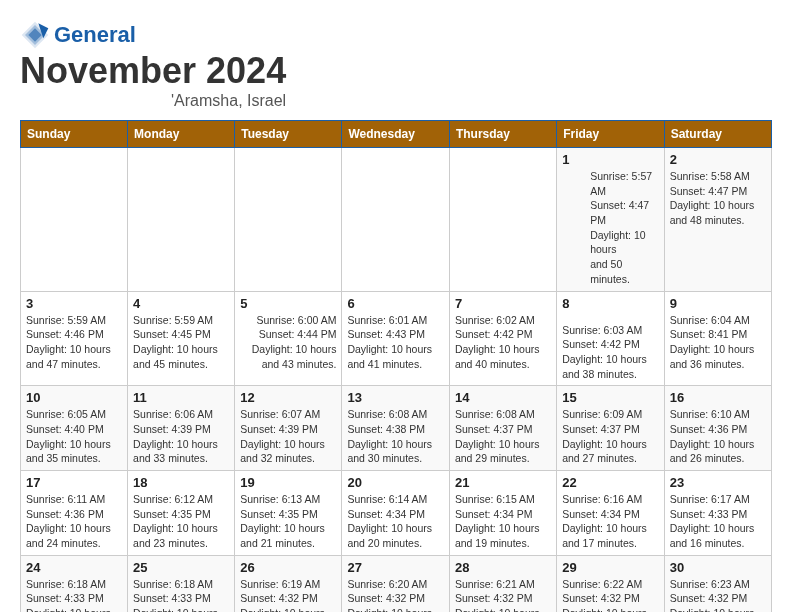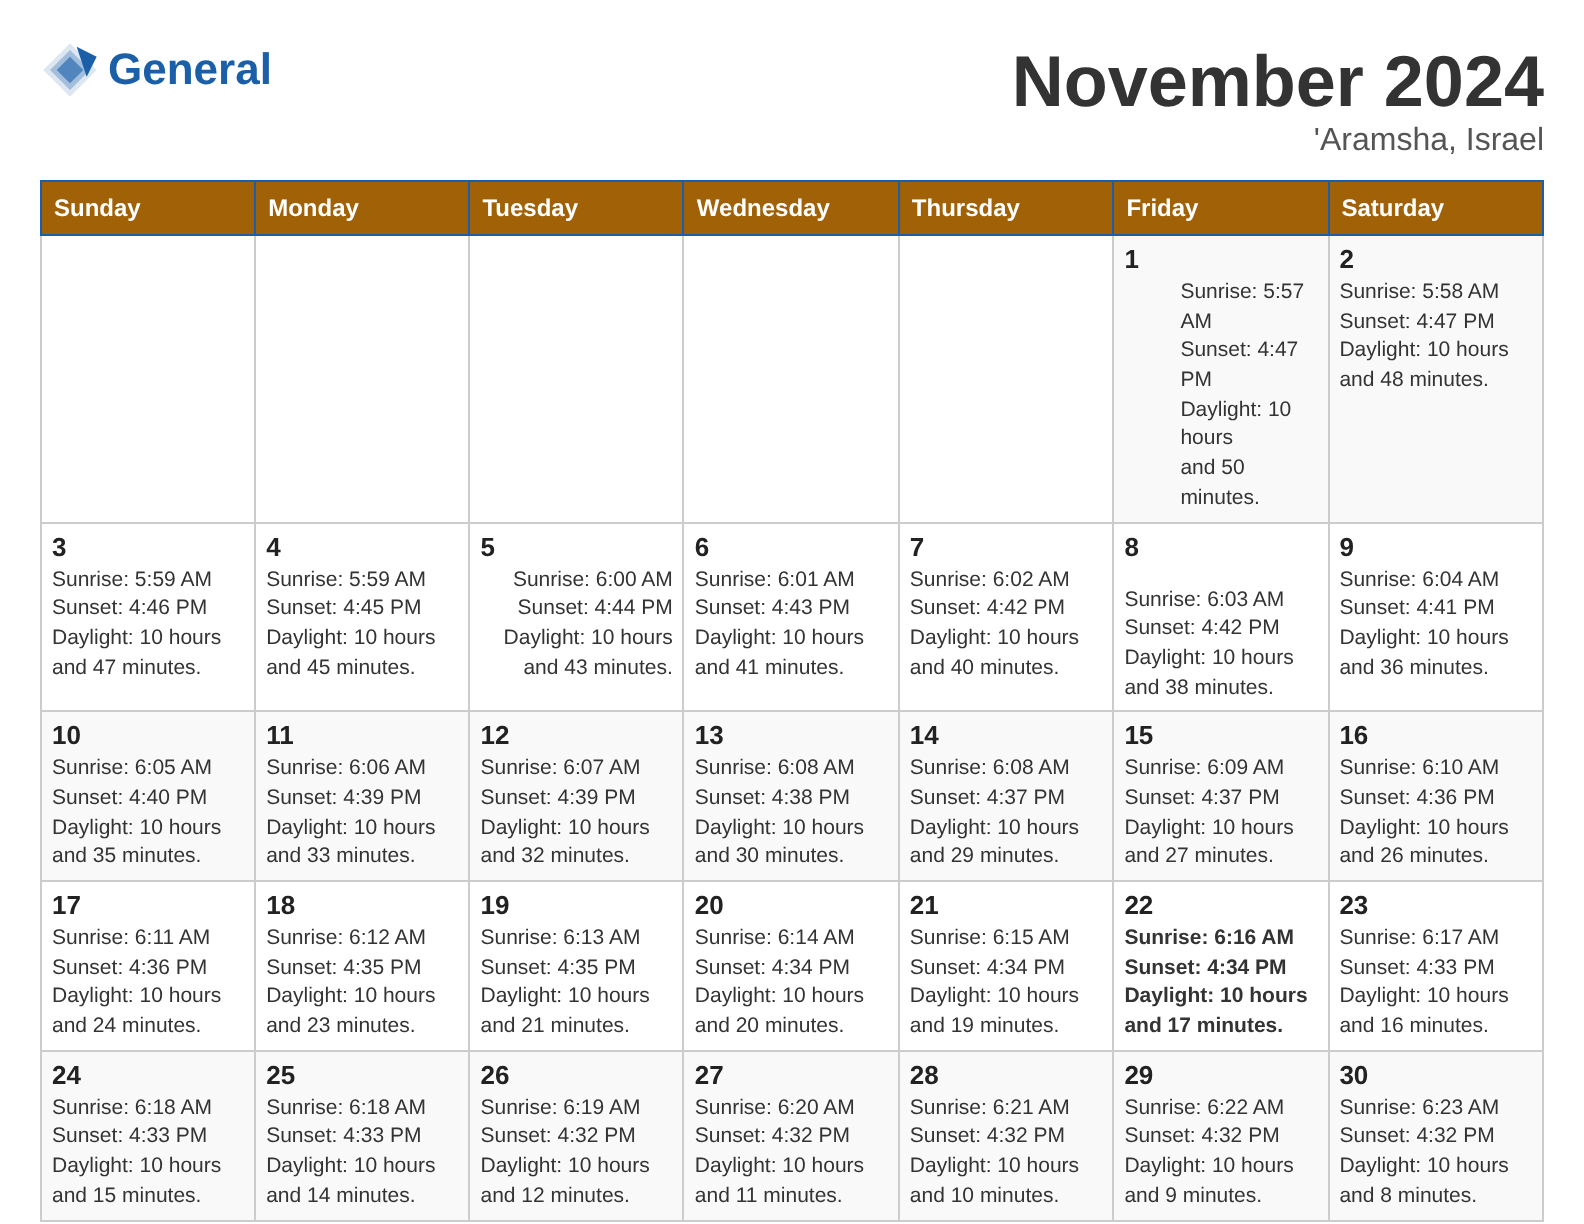--- a/index.html
+++ b/index.html
@@ -8,20 +8,21 @@
       background: #fff;
       width: 792px;
       min-height: 612px;
       padding: 20px;
     }
     .header {
       display: flex;
       justify-content: space-between;
       align-items: flex-start;
       margin-bottom: 10px;
+      flex-direction: column;
     }
     .logo {
       display: flex;
       align-items: center;
     }
     .logo-text {
       font-size: 22px;
       font-weight: bold;
       color: #1a5fa8;
       line-height: 1.1;
@@ -188,21 +189,21 @@
         <td>
           <span class="day-num">8</span>
           <div class="day-info" style="white-space: pre-line; margin-top: 12px;">Sunrise: 6:03 AM
 Sunset: 4:42 PM
 Daylight: 10 hours
 and 38 minutes.</div>
         </td>
         <td>
           <span class="day-num">9</span>
           <div class="day-info" style="white-space: pre-line;">Sunrise: 6:04 AM
-Sunset: 4:41 PM
+Sunset: 8:41 PM
 Daylight: 10 hours
 and 36 minutes.</div>
         </td>
       </tr>
       <tr>
         <td>
           <span class="day-num">10</span>
           <div class="day-info" style="white-space: pre-line;">Sunrise: 6:05 AM
 Sunset: 4:40 PM
 Daylight: 10 hours
@@ -282,21 +283,21 @@
         </td>
         <td>
           <span class="day-num">21</span>
           <div class="day-info" style="white-space: pre-line;">Sunrise: 6:15 AM
 Sunset: 4:34 PM
 Daylight: 10 hours
 and 19 minutes.</div>
         </td>
         <td>
           <span class="day-num">22</span>
-          <div class="day-info" style="white-space: pre-line; font-weight: bold;">Sunrise: 6:16 AM
+          <div class="day-info" style="white-space: pre-line;">Sunrise: 6:16 AM
 Sunset: 4:34 PM
 Daylight: 10 hours
 and 17 minutes.</div>
         </td>
         <td>
           <span class="day-num">23</span>
           <div class="day-info" style="white-space: pre-line;">Sunrise: 6:17 AM
 Sunset: 4:33 PM
 Daylight: 10 hours
 and 16 minutes.</div>

